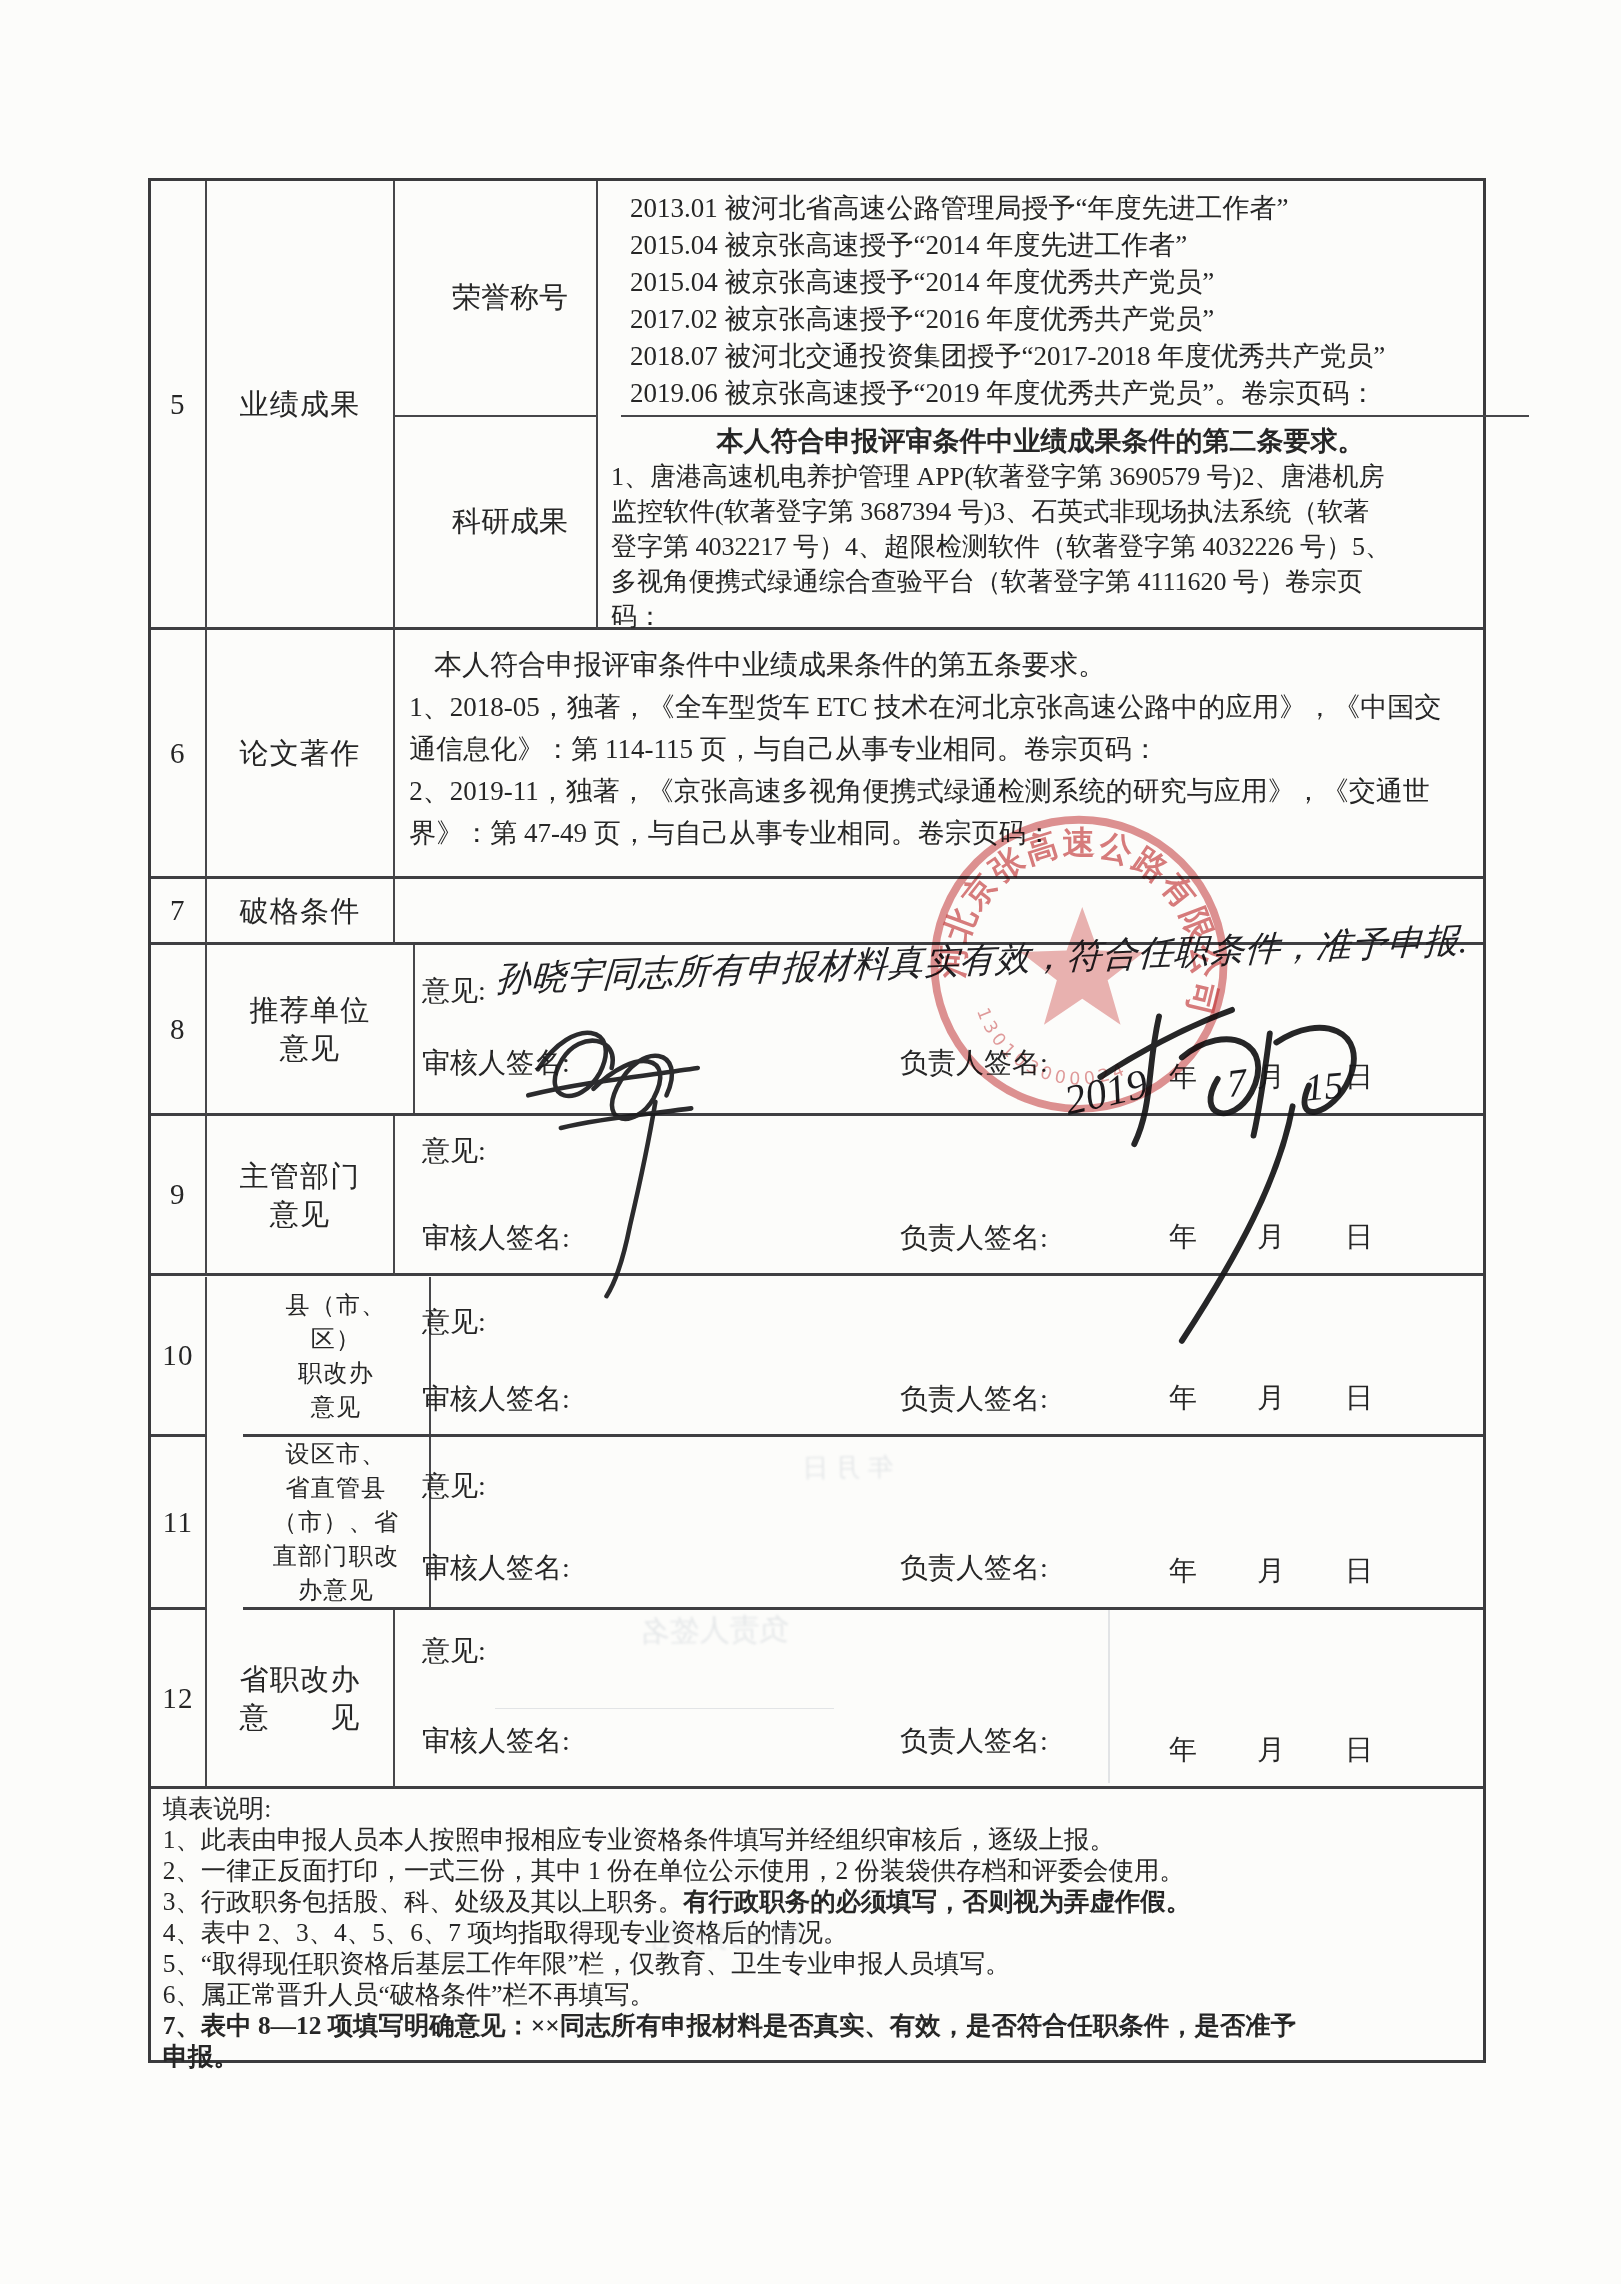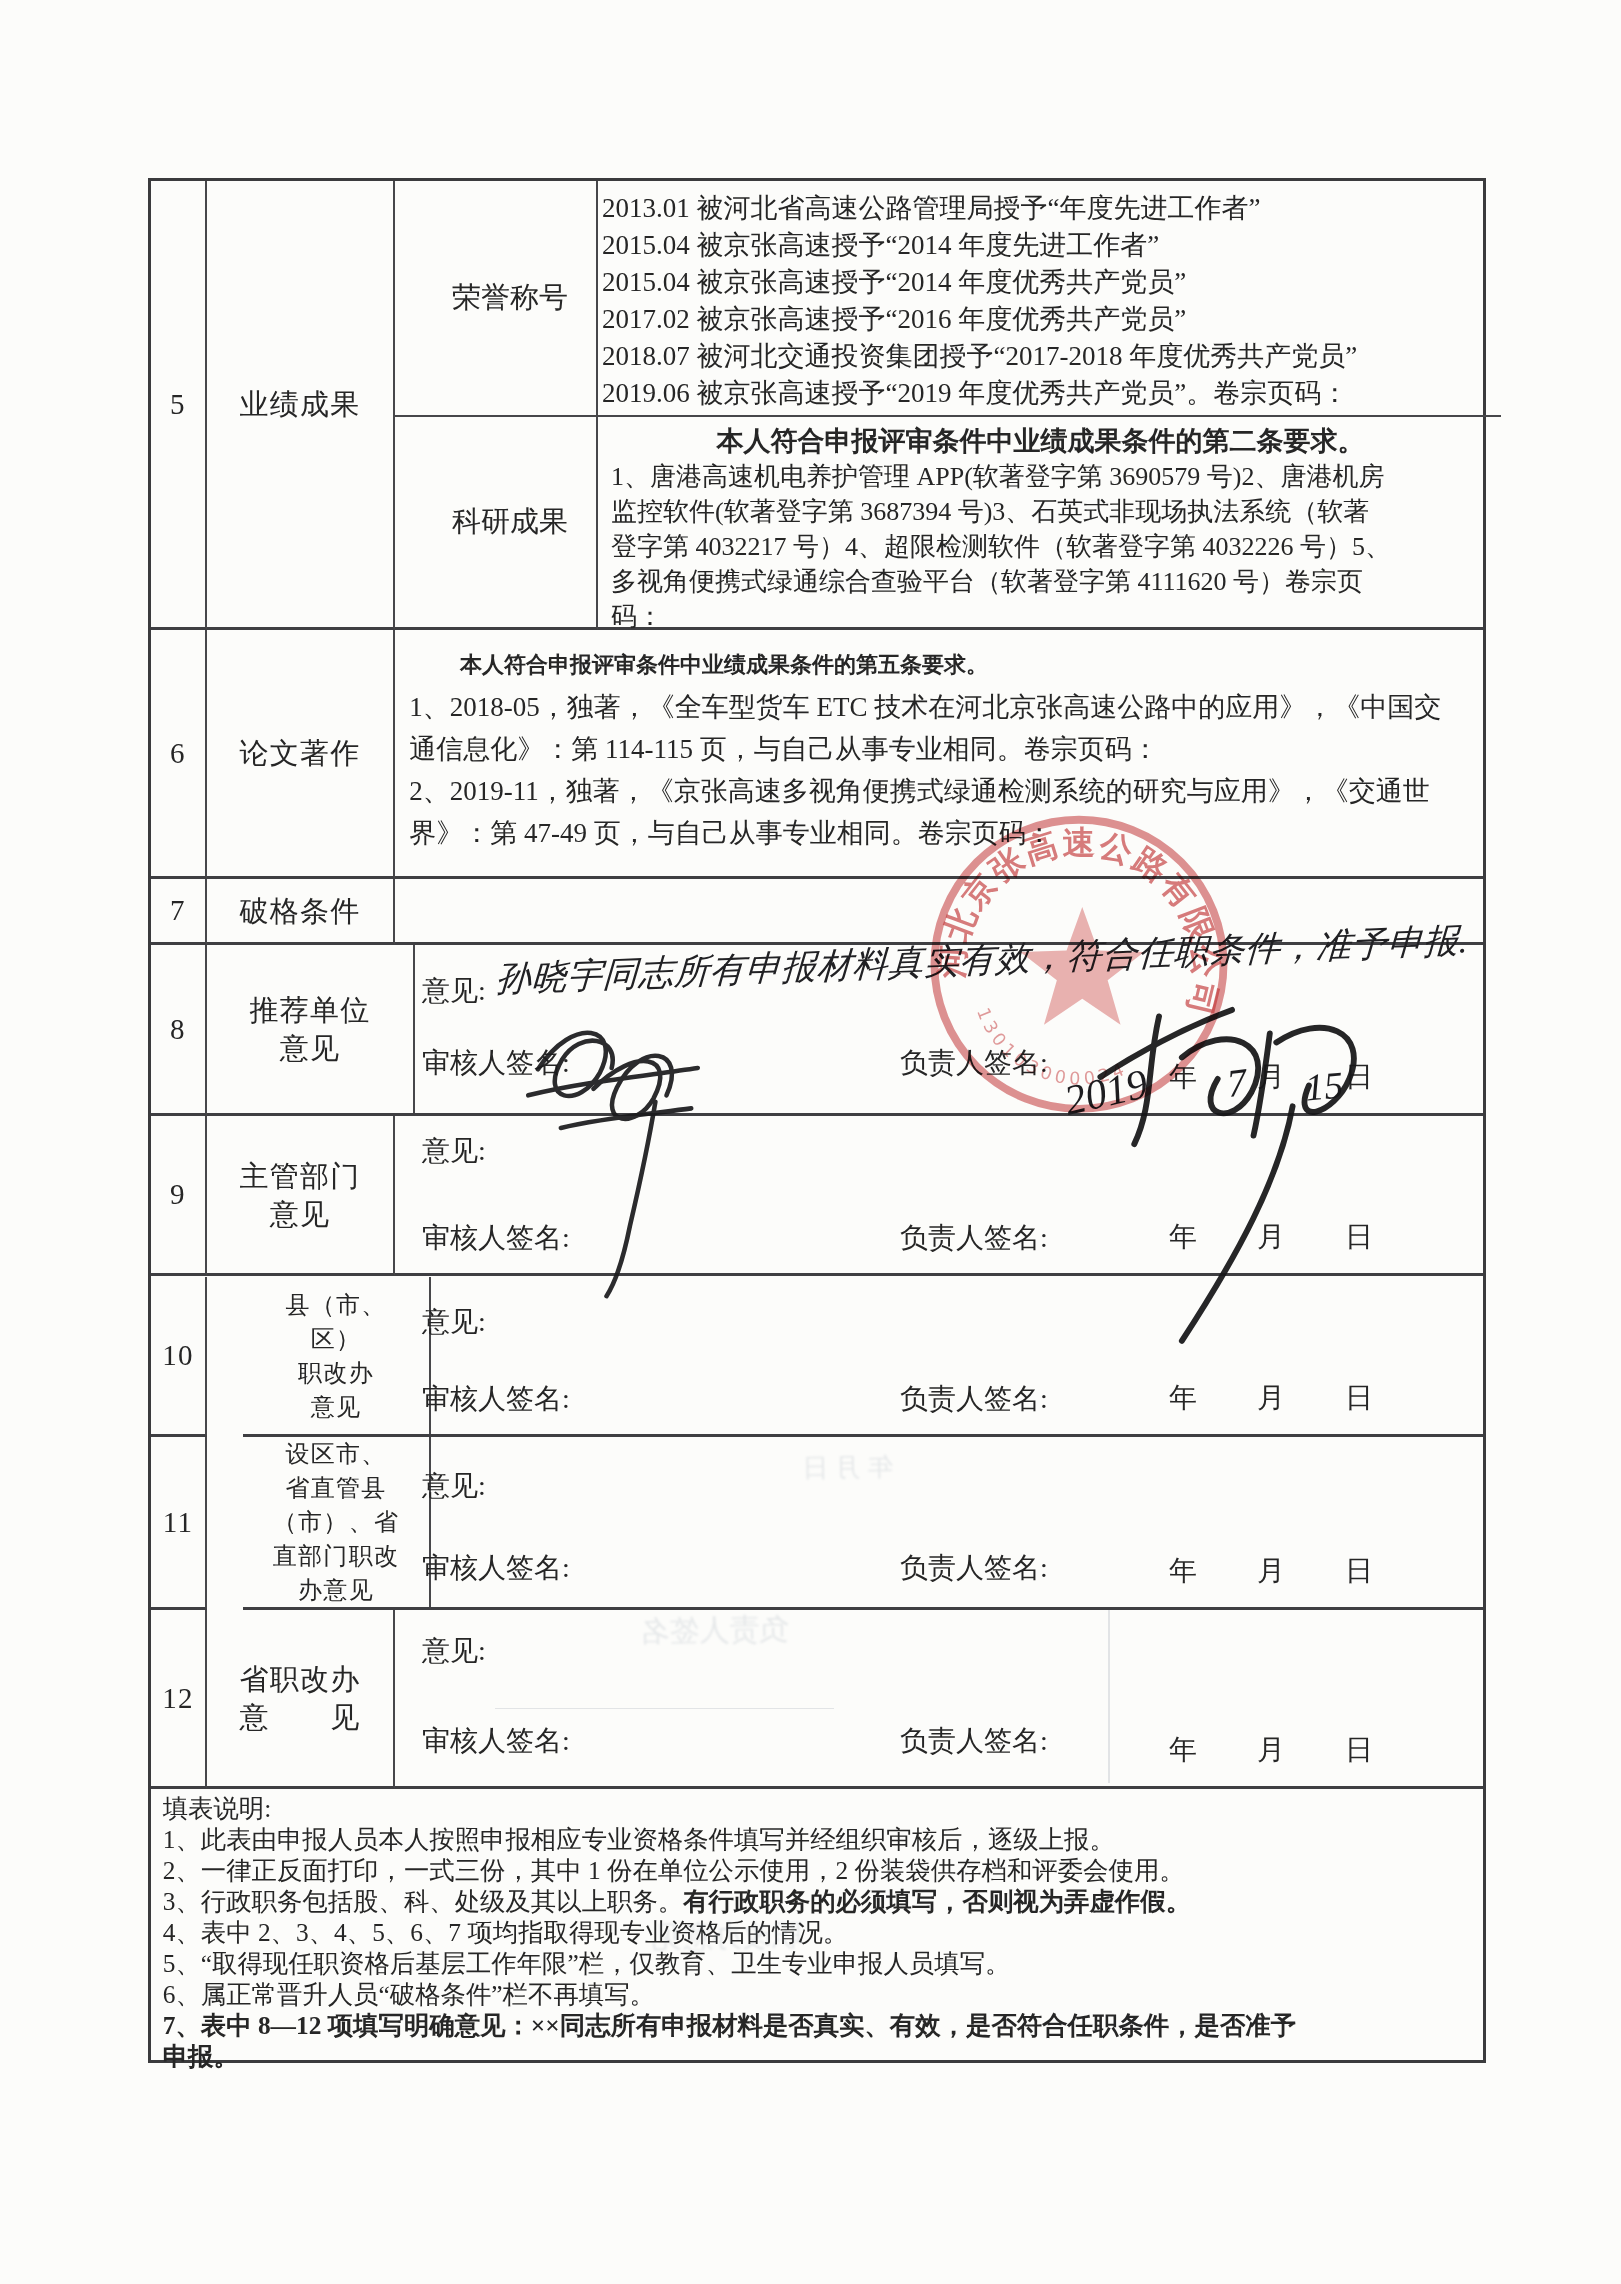--- a/index.html
+++ b/index.html
@@ -19,21 +19,21 @@
   .num,.rowlabel{display:flex;align-items:center;justify-content:center;
     font-size:29px;letter-spacing:1.3px;}
   .rowlabel{flex-direction:column;font-size:29px;line-height:38px;}
   .rowlabel.tight{line-height:34px;font-size:24px;margin-left:36px;}
   .sublabel{display:flex;align-items:center;font-size:29px;padding-left:57px;box-sizing:border-box;}
   .honors{padding:9px 5.2px 0 9px;font-size:27px;line-height:37px;white-space:nowrap;}
   .research{padding-top:7px;font-size:26px;line-height:35px;}
   .research .hd{font-weight:bold;text-align:center;font-size:27px;}
   .research .ln{padding-left:13px;white-space:nowrap;}
   .papers{padding-top:14.3px;font-size:27px;line-height:42px;}
-  .papers .hd{font-weight:bold;padding-left:65px;font-size:22px;}
+  .papers .hd{font-weight:normal;padding-left:39px;font-size:28px;}
   .papers .ln{padding-left:14.3px;white-space:nowrap;}
   .fld{position:absolute;font-size:28px;white-space:nowrap;}
   .ymd{position:absolute;left:750px;bottom:17px;font-size:28px;margin-left:24px;}
   .ymd span{margin-right:60px;}
   .ymd span:last-child{margin-right:0;}
   .notes{padding:5.2px 13px 0 11.7px;font-size:25.4px;line-height:31px;white-space:nowrap;}
   .notes .b{font-weight:bold;}
   .hw-opinion{
     position:absolute;left:497px;top:956px;width:1043px;font-size:35px;
     font-style:italic;transform:rotate(-2.3deg) skewX(-5deg);transform-origin:left top;
@@ -55,21 +55,21 @@
     <div class="cell num vline hline-thick" style="left:0;top:0;width:56px;height:449px;">
         <span>5</span>
       </div>
     <div class="cell sublabel vline hline" style="left:244px;top:0;width:203px;height:236px;">
         <span>荣誉称号</span>
       </div>
 
     <div class="cell rowlabel vline hline-thick" style="left:56px;top:0;width:188px;height:449px;">
         <div>业绩成果</div>
       </div>
-    <div class="cell honors hline" style="left:442px;top:0;width:908px;height:236px;">
+    <div class="cell honors hline" style="left:470px;top:0;width:908px;height:236px;">
       <div>2013.01 被河北省高速公路管理局授予“年度先进工作者”</div>
       <div>2015.04 被京张高速授予“2014 年度先进工作者”</div>
       <div>2015.04 被京张高速授予“2014 年度优秀共产党员”</div>
       <div>2017.02 被京张高速授予“2016 年度优秀共产党员”</div>
       <div>2018.07 被河北交通投资集团授予“2017-2018 年度优秀共产党员”</div>
       <div>2019.06 被京张高速授予“2019 年度优秀共产党员”。卷宗页码：</div>
     </div>
 
     <div class="cell sublabel vline hline-thick" style="left:244px;top:236px;width:203px;height:213px;">
         <span>科研成果</span>

